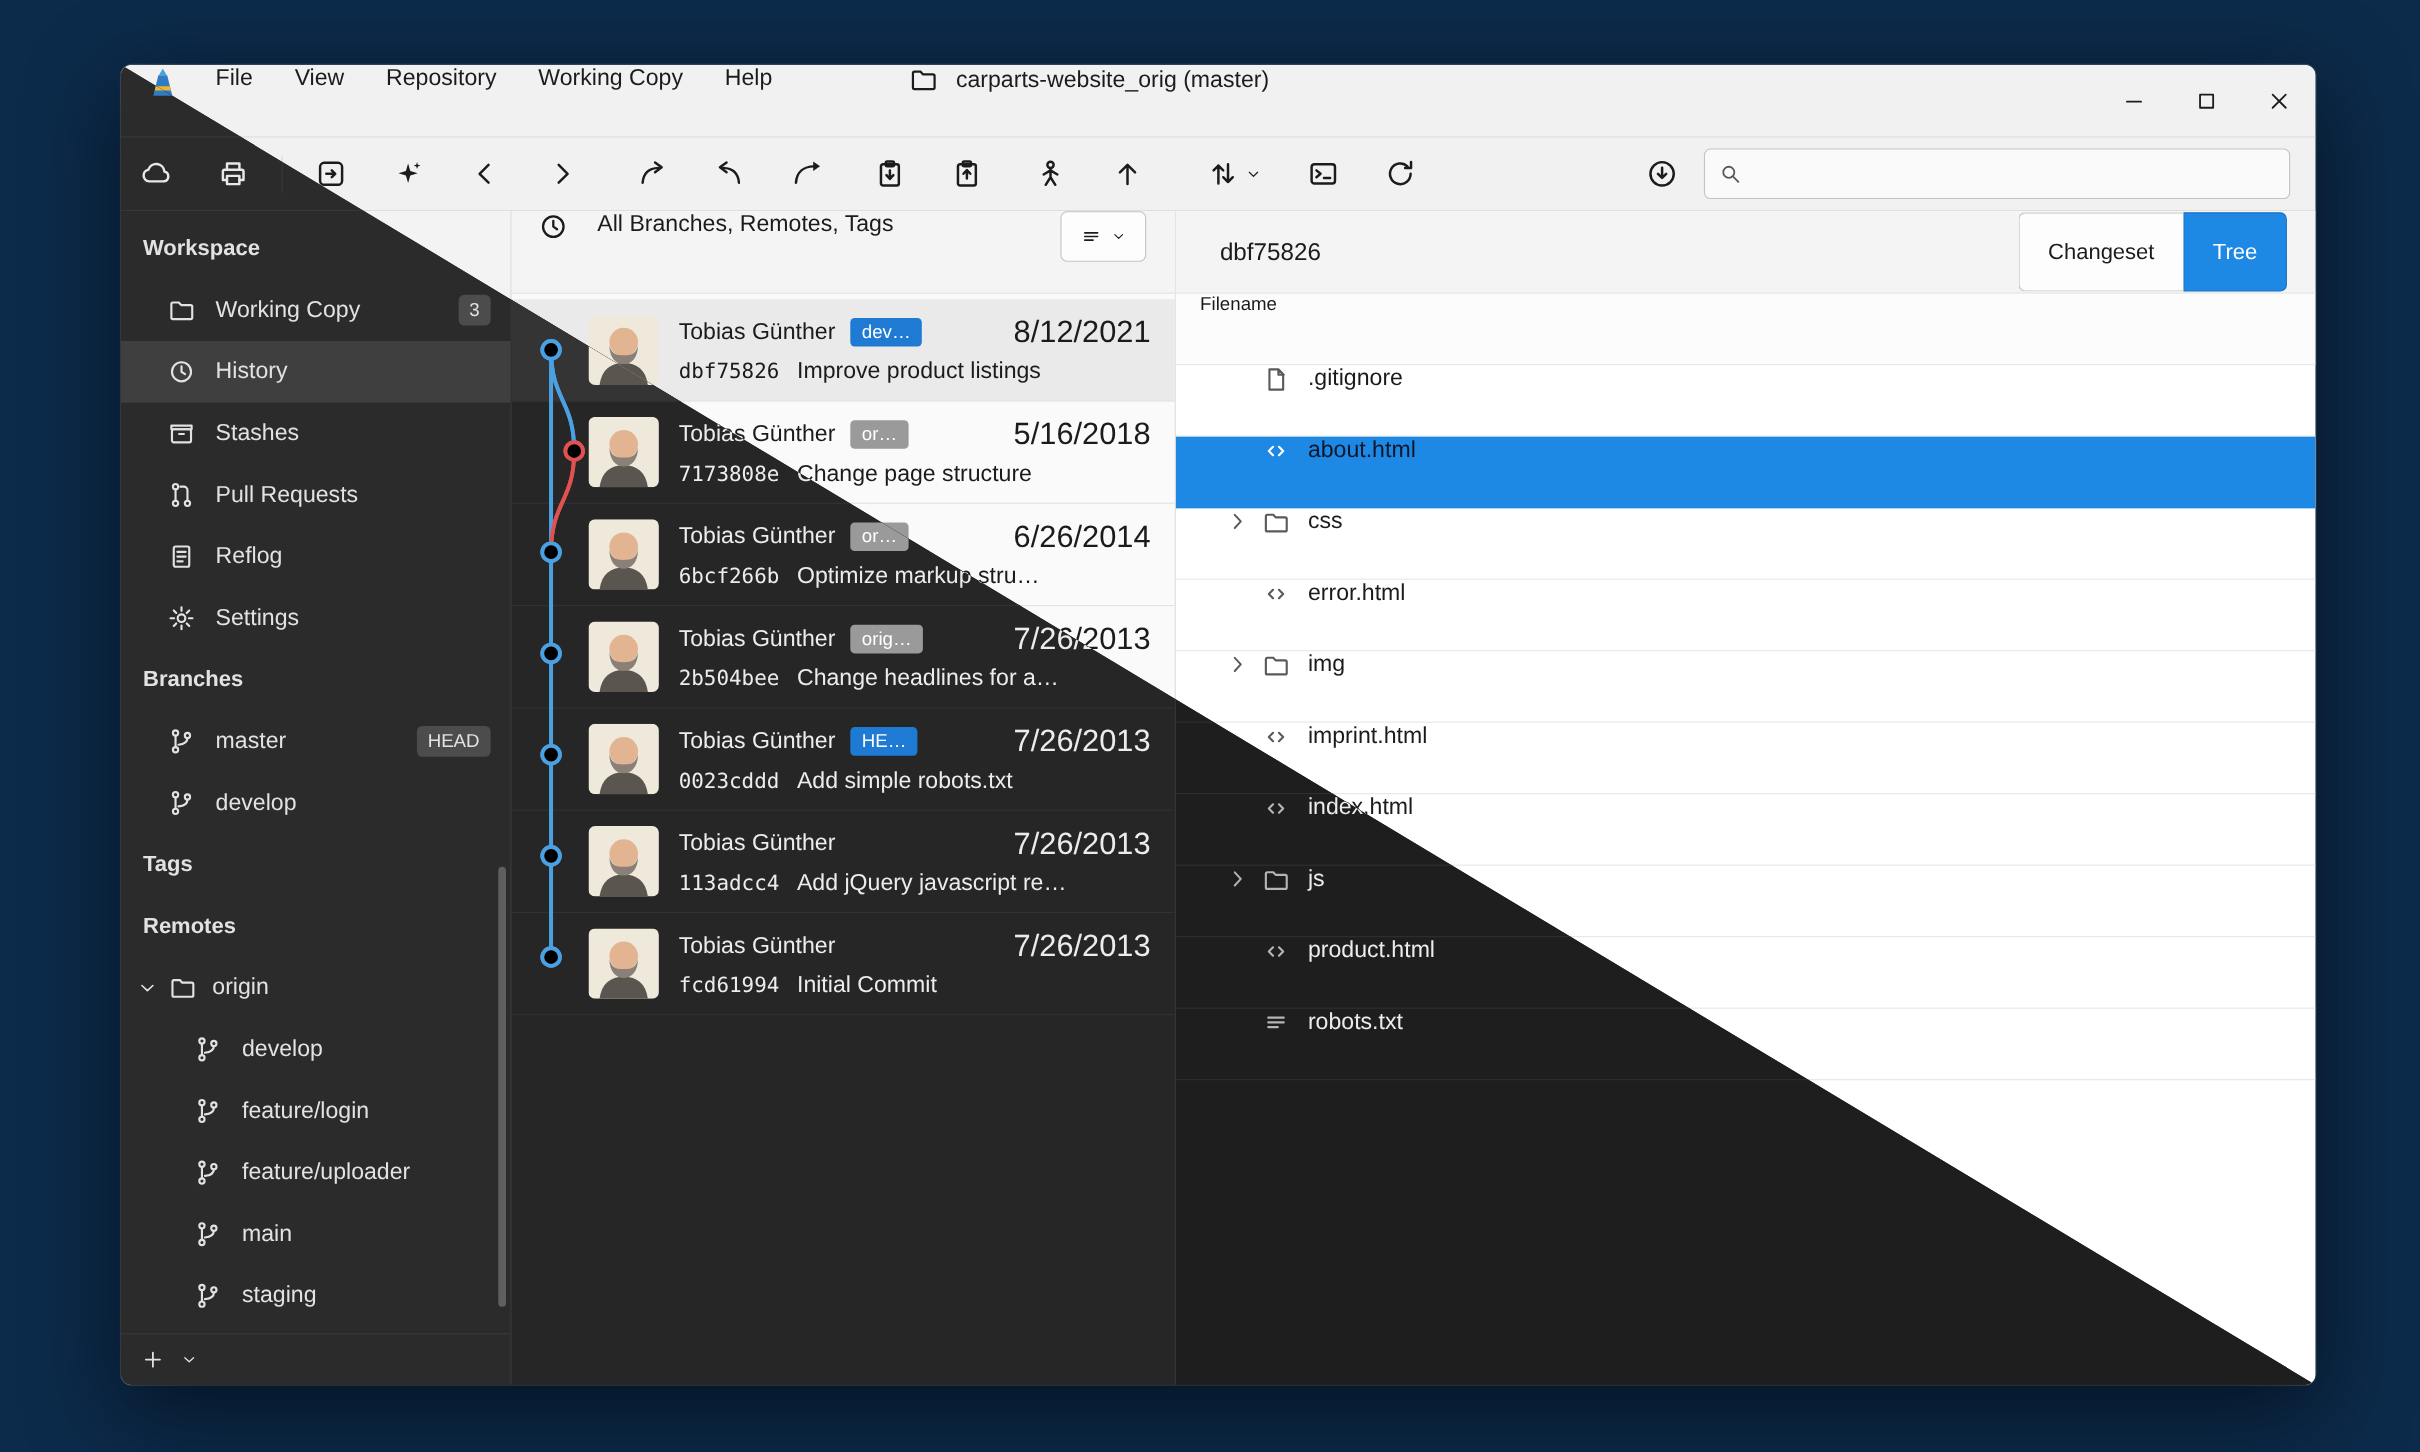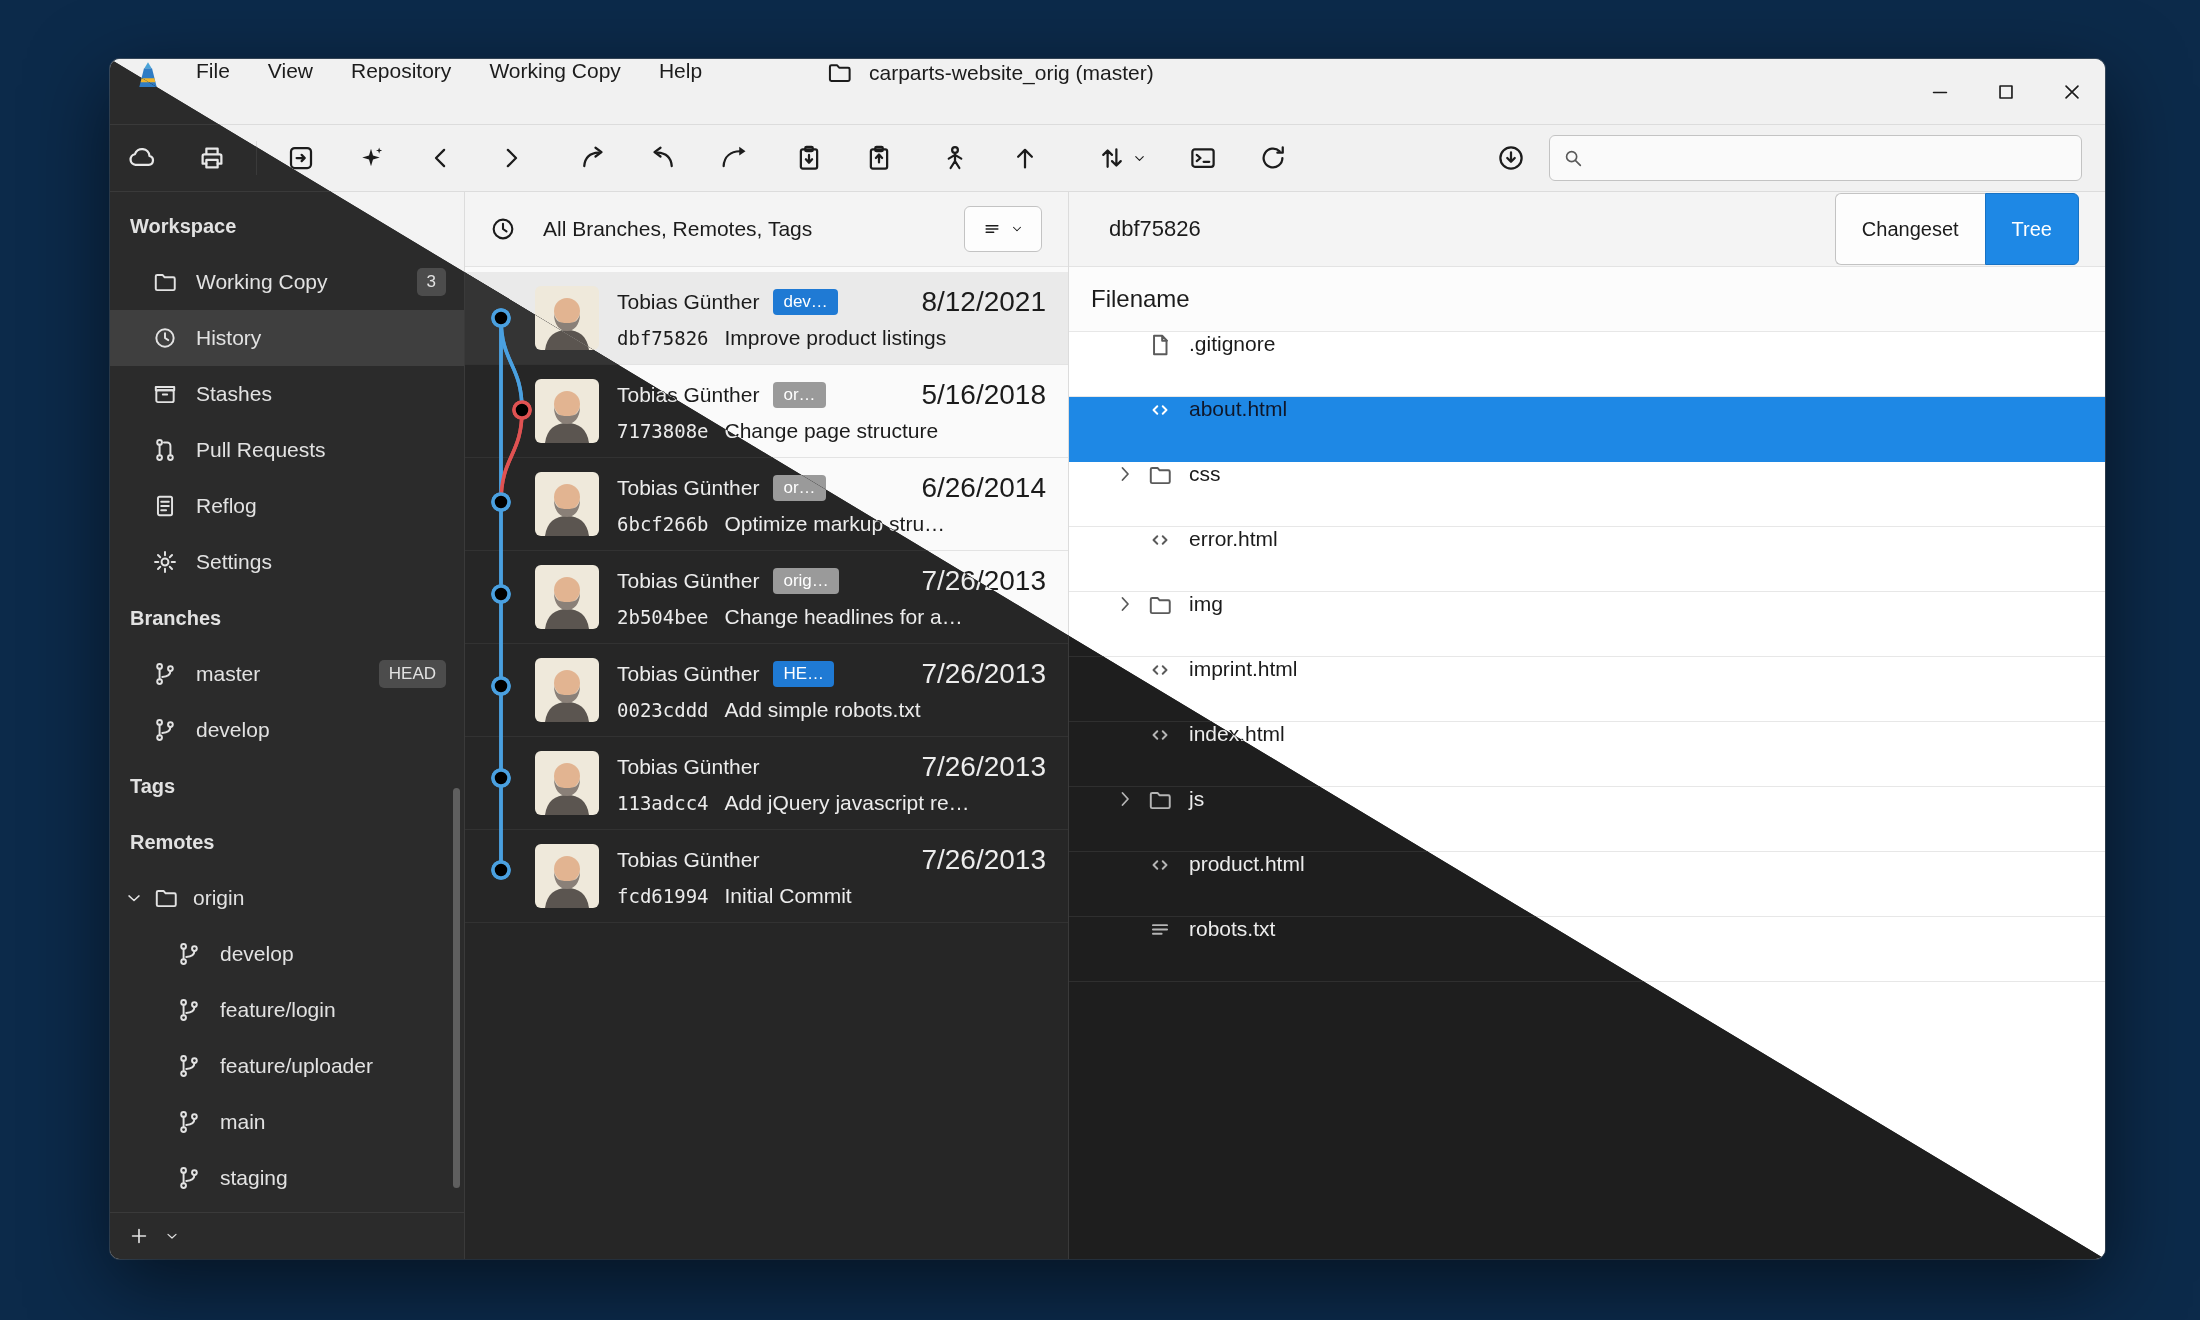--- a/index.html
+++ b/index.html
@@ -77,21 +77,21 @@
   .sb-item.lvl2{padding-left:66px}
   .sb-badge{margin-left:auto;background:var(--badge-bg);color:var(--badge-fg);border-radius:5px;font-size:17px;padding:4px 10px}
   .sb-scrollbar{position:absolute;right:4px;top:596px;width:7px;height:400px;border-radius:4px;background:var(--scrollbar)}
   .sb-footer{margin-top:auto;height:46px;flex:0 0 46px;border-top:1px solid var(--chrome-border);display:flex;align-items:center;gap:14px;padding-left:18px}
   .sb-footer svg{width:22px;height:22px}
   .sb-footer .chev{width:16px;height:16px}
 
   
   .history-pane{width:603px;flex:0 0 603px;background:var(--list-bg);border-right:1px solid var(--chrome-border);
                 display:flex;flex-direction:column;color:var(--fg)}
-  .filter-bar{height:74px;flex:0 0 74px;display:flex;align-items:center;background:var(--bar-bg);border-bottom:1px solid var(--row-border);
+  .filter-bar{height:74px;flex:0 0 74px;display:flex;align-items:flex-start;background:var(--bar-bg);border-bottom:1px solid var(--row-border);
               padding:0 26px 0 24px;gap:26px}
   .filter-bar svg.clock{width:28px;height:28px;flex:0 0 auto}
   .filter-label{font-size:21px;white-space:nowrap}
   .filter-menu-btn{margin-left:auto;width:76px;height:44px;border:1px solid var(--btn-border);background:var(--btn-bg);border-radius:6px;
                    display:flex;align-items:center;justify-content:center;gap:8px;color:var(--fg)}
   .filter-menu-btn svg{width:20px;height:20px}
   .filter-menu-btn .chev{width:14px;height:14px}
   .commits{flex:1;position:relative;padding-top:5px;overflow:hidden}
   .graph{position:absolute;left:0;top:5px;pointer-events:none;z-index:3}
   .g-edge{fill:none;stroke-width:3.5px}
@@ -113,21 +113,21 @@
   
   .detail-pane{flex:1;background:var(--tree-bg);color:var(--fg);display:flex;flex-direction:column;min-width:0}
   .detail-header{height:74px;flex:0 0 74px;background:var(--bar-bg);border-bottom:1px solid var(--row-border);
                  display:flex;align-items:center;padding:0 26px 0 40px}
   .detail-hash{font-size:22px}
   .seg{margin-left:auto;display:flex}
   .seg-btn{height:46px;display:flex;align-items:center;padding:12px 26px;font-size:20px;border:1px solid var(--btn-border);
            background:var(--btn-bg);color:var(--fg)}
   .seg-btn.first{border-radius:6px 0 0 6px;border-right:none}
   .seg-btn.active{background:#1e88e5;border-color:#1872c4;color:#fff;border-radius:0 6px 6px 0}
-  .filename-header{height:64px;flex:0 0 64px;display:flex;align-items:center;padding-left:22px;font-size:24px;
+  .filename-header{height:64px;flex:0 0 64px;display:flex;align-items:flex-start;padding-left:22px;font-size:17px;
                    border-bottom:1px solid var(--tree-border);background:var(--tree-header-bg)}
   .tree-row{height:64px;flex:0 0 64px;display:flex;align-items:flex-start;border-bottom:1px solid var(--tree-border);
             padding-left:44px;font-size:21px}
   .tree-row .chev{width:24px;height:24px;color:var(--fg-muted);flex:0 0 24px}
   .tree-row .f-icon{width:26px;height:26px;margin-left:10px;color:var(--fg-muted);flex:0 0 26px}
   .tree-row .f-name{margin-left:16px;white-space:nowrap}
   .tree-row.sel{background:#1e88e5;color:#0f172a;border-color:#1e88e5}
   .tree-row.sel .chev,.tree-row.sel .f-icon{color:#fff}
 </style>
 </head>

